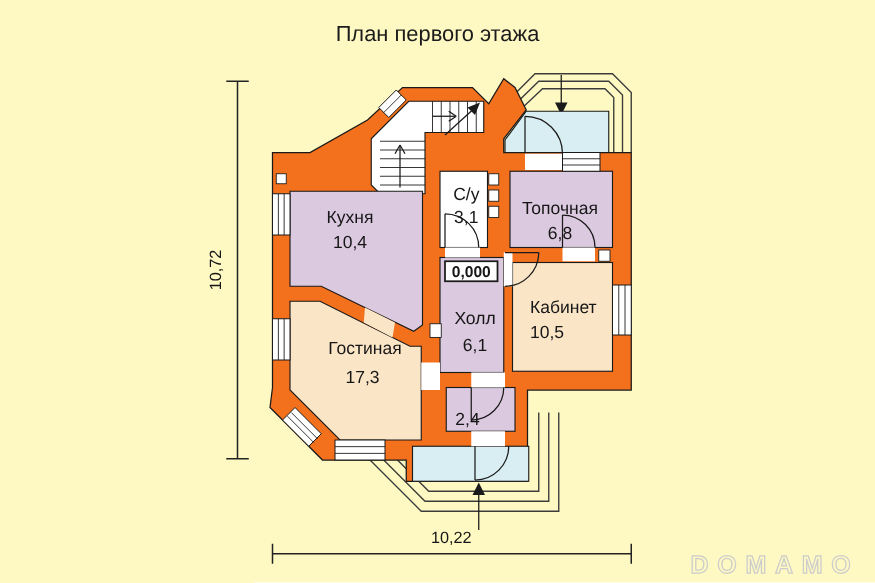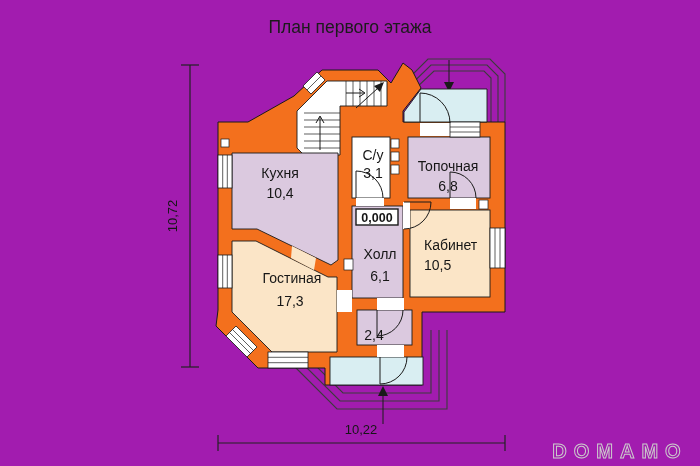--- a/index.html
+++ b/index.html
@@ -1,16 +1,16 @@
 <!DOCTYPE html>
 <html style="--wall: #F3701D; --room_lavender: #DBC9DF; --room_cream: #FBE5C7; --porch_blue: #D9EEF2;"><head>
 <meta charset="utf-8">
 <style>
   html,body{margin:0;padding:0;background:#fff;}
-  .stage{position:relative;width:700px;height:466px;background:#a21caf;overflow:hidden;
+  .stage{position:relative;width:700px;height:466px;background:#fef9c3;overflow:hidden;
          font-family:"Liberation Sans",sans-serif;}
   svg{display:block;}
   svg text{font-family:"Liberation Sans",sans-serif;fill:#161616;}
   .title-text{font-size:17.5px;fill:#1b1b1b;}
   .wall{fill:var(--wall);stroke:#1a1a1a;stroke-width:1;}
   .lav{fill:var(--room_lavender);stroke:#1a1a1a;stroke-width:0.9;}
   .cream{fill:var(--room_cream);stroke:#1a1a1a;stroke-width:0.9;}
   .porch{fill:var(--porch_blue);stroke:#1a1a1a;stroke-width:0.9;}
   .white-room{fill:#ffffff;stroke:#1a1a1a;stroke-width:0.9;}
   .win{fill:#ffffff;stroke:#1a1a1a;stroke-width:0.8;}

